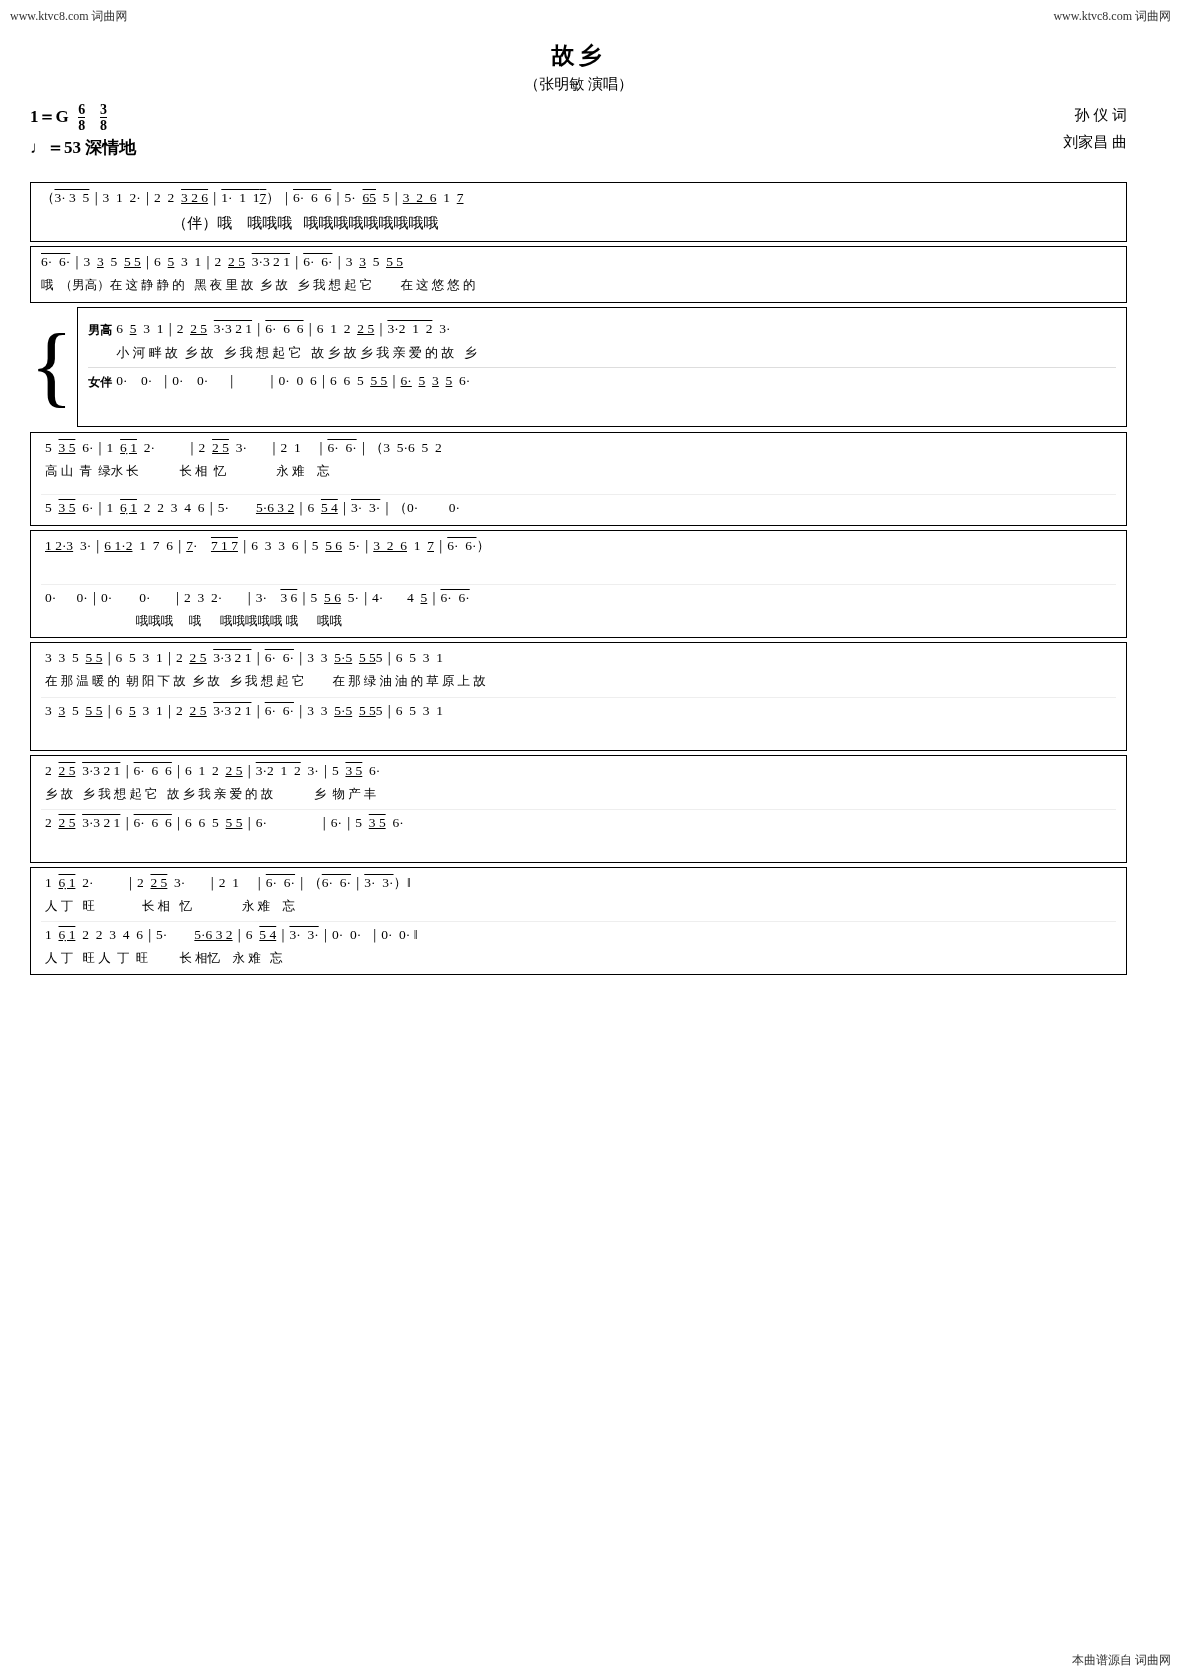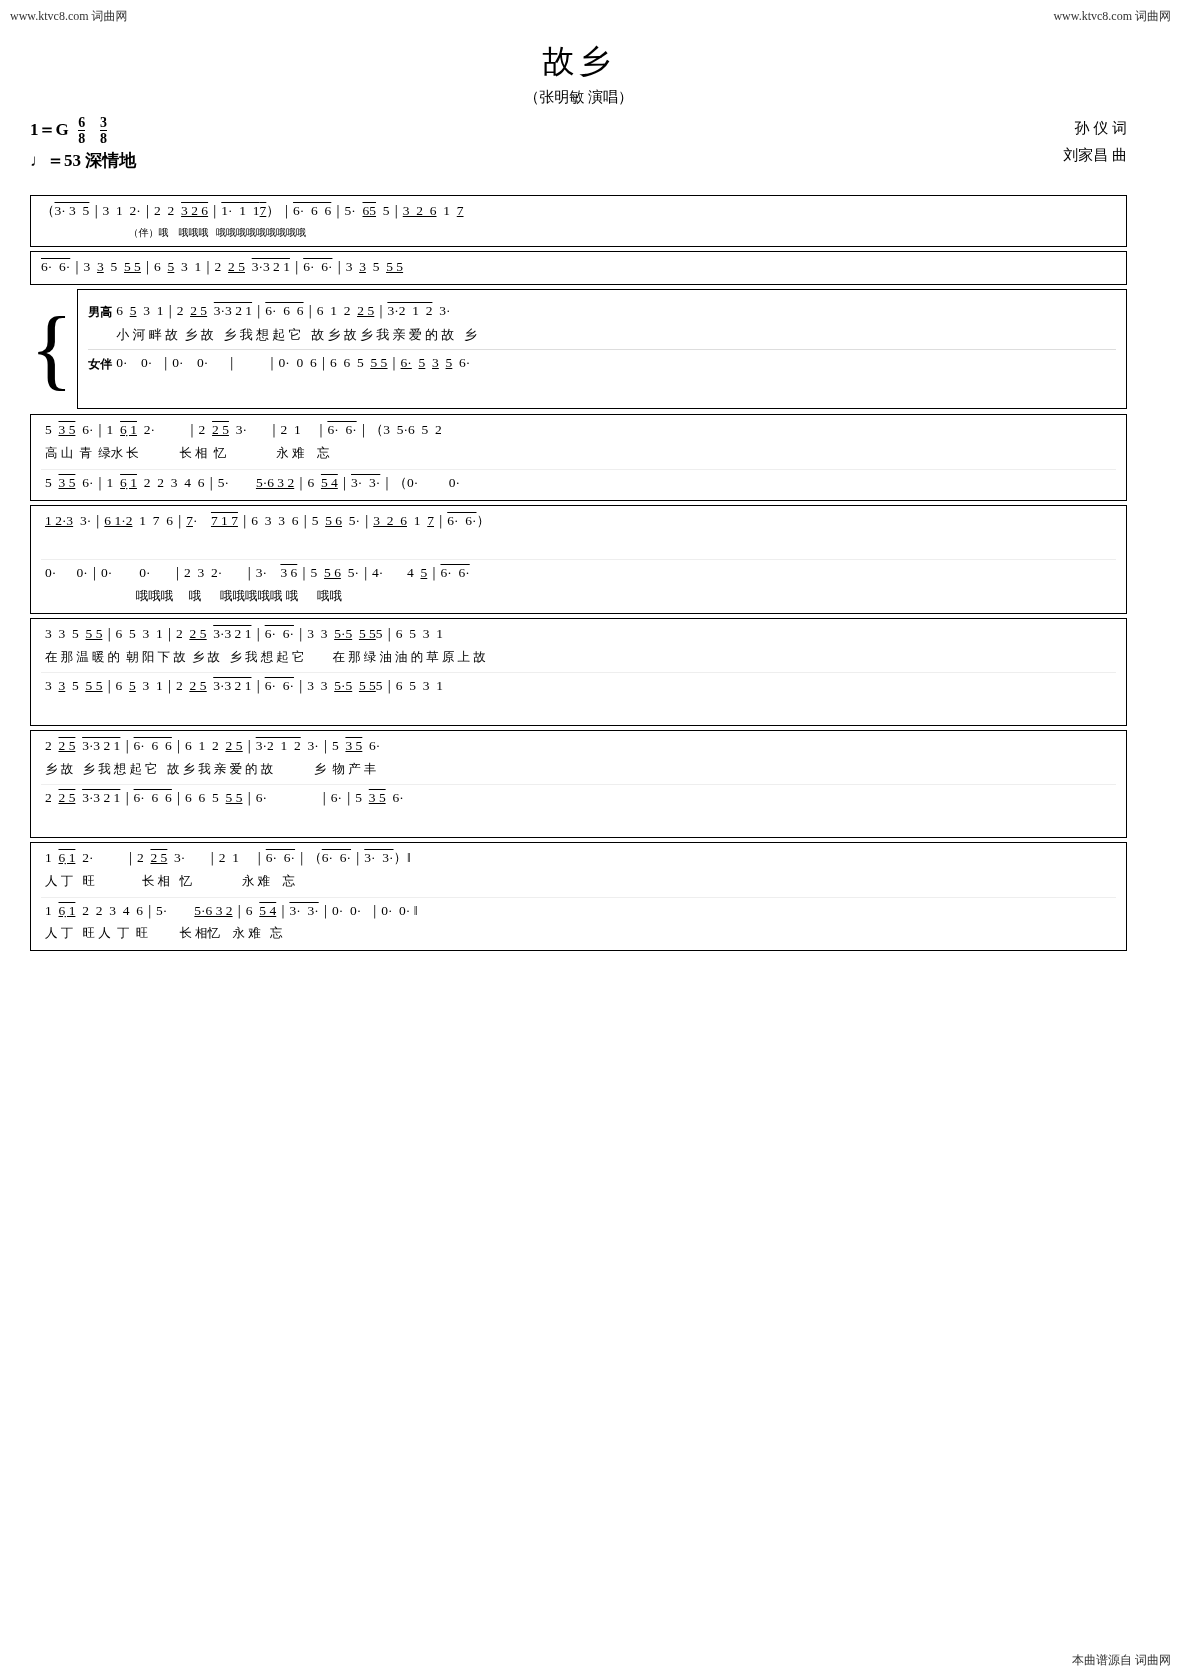--- a/index.html
+++ b/index.html
@@ -35,22 +35,22 @@
       right: 10px;
       font-size: 12px;
       color: #333;
     }
     .title-section {
       text-align: center;
       margin-top: 30px;
       margin-bottom: 8px;
     }
     .title {
-      font-size: 32px;
-      font-weight: normal;
+      font-size: 23px;
+      font-weight: bold;
       letter-spacing: 4px;
     }
     .subtitle {
       font-size: 15px;
       margin-top: 4px;
     }
     .key-info {
       display: flex;
       justify-content: space-between;
       align-items: flex-start;
@@ -149,28 +149,31 @@
       <div>刘家昌  曲</div>
     </div>
   </div>
 
   <div class="score-container">
 
     <div class="score-box">
       <div class="row">
         （<span style="text-decoration:overline">3·&nbsp;3&nbsp;&nbsp;5</span>｜3&nbsp;&nbsp;1&nbsp;&nbsp;2·｜2&nbsp;&nbsp;2&nbsp;&nbsp;<span style="text-decoration:underline"><span style="text-decoration:overline">3 2 6</span></span>｜<span style="text-decoration:overline">1·&nbsp;&nbsp;1&nbsp;&nbsp;1<u>7</u></span>）｜<span style="text-decoration:overline">6·&nbsp;&nbsp;6&nbsp;&nbsp;6</span>｜5·&nbsp;&nbsp;<u><span style="text-decoration:overline">65</span></u>&nbsp;&nbsp;5｜<span style="text-decoration:underline">3&nbsp;&nbsp;2&nbsp;&nbsp;6</span>&nbsp;&nbsp;1&nbsp;&nbsp;<u>7</u>
       </div>
-      <div class="row" style="font-size:10px">
+      <div class="row" style="font-size:15px">
         &nbsp;&nbsp;&nbsp;&nbsp;&nbsp;&nbsp;&nbsp;&nbsp;&nbsp;&nbsp;&nbsp;&nbsp;&nbsp;&nbsp;&nbsp;&nbsp;&nbsp;&nbsp;&nbsp;&nbsp;&nbsp;&nbsp;&nbsp;&nbsp;&nbsp;&nbsp;&nbsp;&nbsp;&nbsp;&nbsp;&nbsp;&nbsp;&nbsp;&nbsp;&nbsp;（伴）哦&nbsp;&nbsp;&nbsp;&nbsp;哦哦哦&nbsp;&nbsp;&nbsp;哦哦哦哦哦哦哦哦哦
       </div>
     </div>
 
     <div class="score-box">
       <div class="row">
         <span style="text-decoration:overline">6·&nbsp;&nbsp;6·</span>｜3&nbsp;&nbsp;<u>3</u>&nbsp;&nbsp;5&nbsp;&nbsp;<u><u>5 5</u></u>｜6&nbsp;&nbsp;<u>5</u>&nbsp;&nbsp;3&nbsp;&nbsp;1｜2&nbsp;&nbsp;<u><u>2 5</u></u>&nbsp;&nbsp;<span style="text-decoration:overline">3·3 2 1</span>｜<span style="text-decoration:overline">6·&nbsp;&nbsp;6·</span>｜3&nbsp;&nbsp;<u>3</u>&nbsp;&nbsp;5&nbsp;&nbsp;<u><u>5 5</u></u>
+      </div>
+      <div class="row" style="font-size:12.5px">
+        哦&nbsp;&nbsp;（男高）在&nbsp;这&nbsp;静&nbsp;静&nbsp;的&nbsp;&nbsp;&nbsp;黑&nbsp;夜&nbsp;里&nbsp;故&nbsp;&nbsp;乡&nbsp;故&nbsp;&nbsp;&nbsp;乡&nbsp;我&nbsp;想&nbsp;起&nbsp;它&nbsp;&nbsp;&nbsp;&nbsp;&nbsp;&nbsp;&nbsp;&nbsp;&nbsp;在&nbsp;这&nbsp;悠&nbsp;悠&nbsp;的
       </div>
     </div>
 
     <div class="bracketed-box">
       <div class="left-brace">{</div>
       <div class="box-content">
 
         <div style="display:flex; align-items:flex-start; border-bottom:1px solid #ddd; padding-bottom:2px; margin-bottom:2px;">
           <div style="min-width:28px; font-size:12px; font-weight:bold; padding-top:2px;">男高</div>
           <div style="flex:1;">
@@ -191,21 +194,21 @@
             </div>
             <div class="row" style="font-size:12.5px; color:#555">
               &nbsp;
             </div>
           </div>
         </div>
       </div>
     </div>
 
     <div class="score-box">
-      <div style="display:flex; align-items:flex-start; border-bottom:1px solid #eee; padding-bottom:4px; margin-bottom:2px;">
+      <div style="display:flex; align-items:flex-start; border-bottom:1px solid #eee; padding-bottom:11px; margin-bottom:2px;">
         <div style="min-width:4px;"></div>
         <div style="flex:1;">
           <div class="row">
             5&nbsp;&nbsp;<span style="text-decoration:overline"><u>3 5</u></span>&nbsp;&nbsp;6·｜1&nbsp;&nbsp;<span style="text-decoration:overline"><u>6̣ 1</u></span>&nbsp;&nbsp;2·&nbsp;&nbsp;&nbsp;&nbsp;&nbsp;&nbsp;&nbsp;&nbsp;&nbsp;｜2&nbsp;&nbsp;<span style="text-decoration:overline"><u>2 5</u></span>&nbsp;&nbsp;3·&nbsp;&nbsp;&nbsp;&nbsp;&nbsp;&nbsp;｜2&nbsp;&nbsp;1&nbsp;&nbsp;&nbsp;&nbsp;｜<span style="text-decoration:overline">6·&nbsp;&nbsp;6·</span>｜（3&nbsp;&nbsp;5·6&nbsp;&nbsp;5&nbsp;&nbsp;2
           </div>
           <div class="row" style="font-size:12.5px">
             高&nbsp;山&nbsp;&nbsp;青&nbsp;&nbsp;绿水&nbsp;长&nbsp;&nbsp;&nbsp;&nbsp;&nbsp;&nbsp;&nbsp;&nbsp;&nbsp;&nbsp;&nbsp;&nbsp;&nbsp;长&nbsp;相&nbsp;&nbsp;忆&nbsp;&nbsp;&nbsp;&nbsp;&nbsp;&nbsp;&nbsp;&nbsp;&nbsp;&nbsp;&nbsp;&nbsp;&nbsp;&nbsp;&nbsp;&nbsp;永&nbsp;难&nbsp;&nbsp;&nbsp;&nbsp;忘
           </div>
         </div>
       </div>

